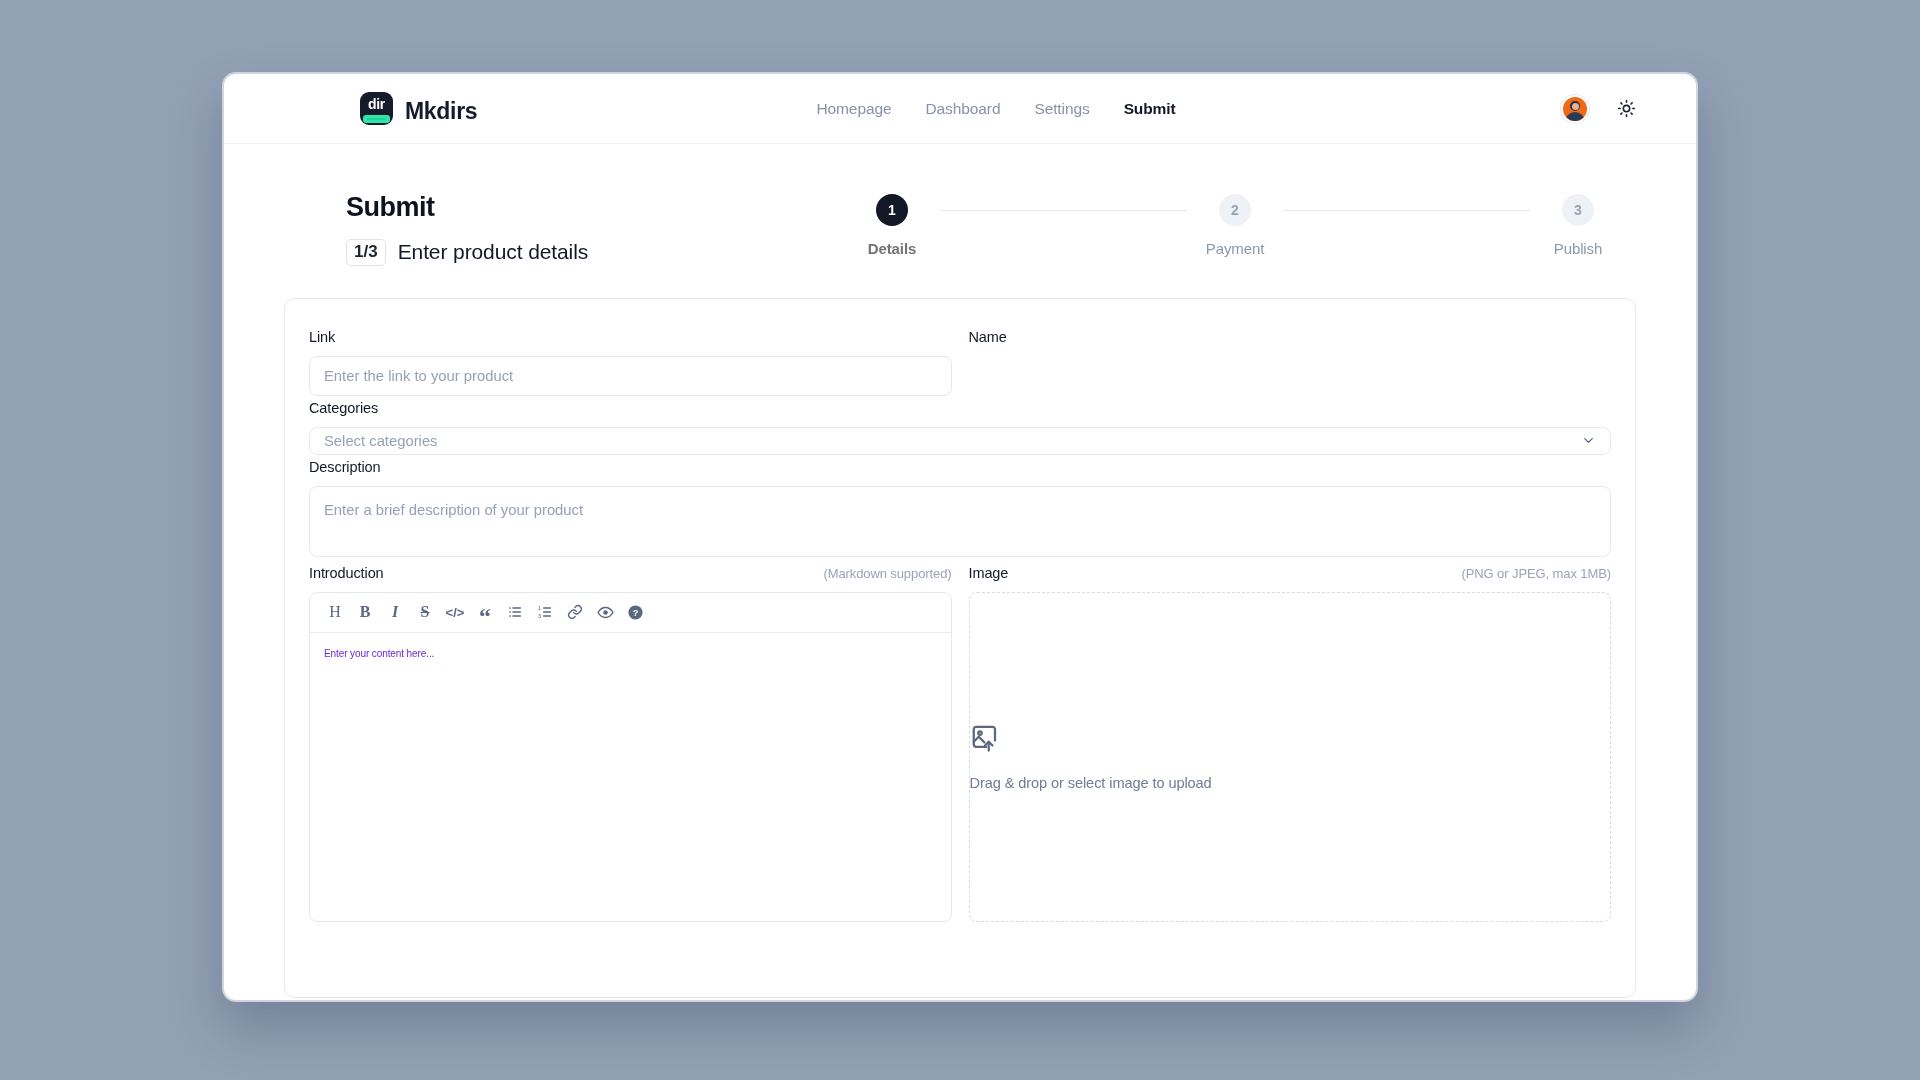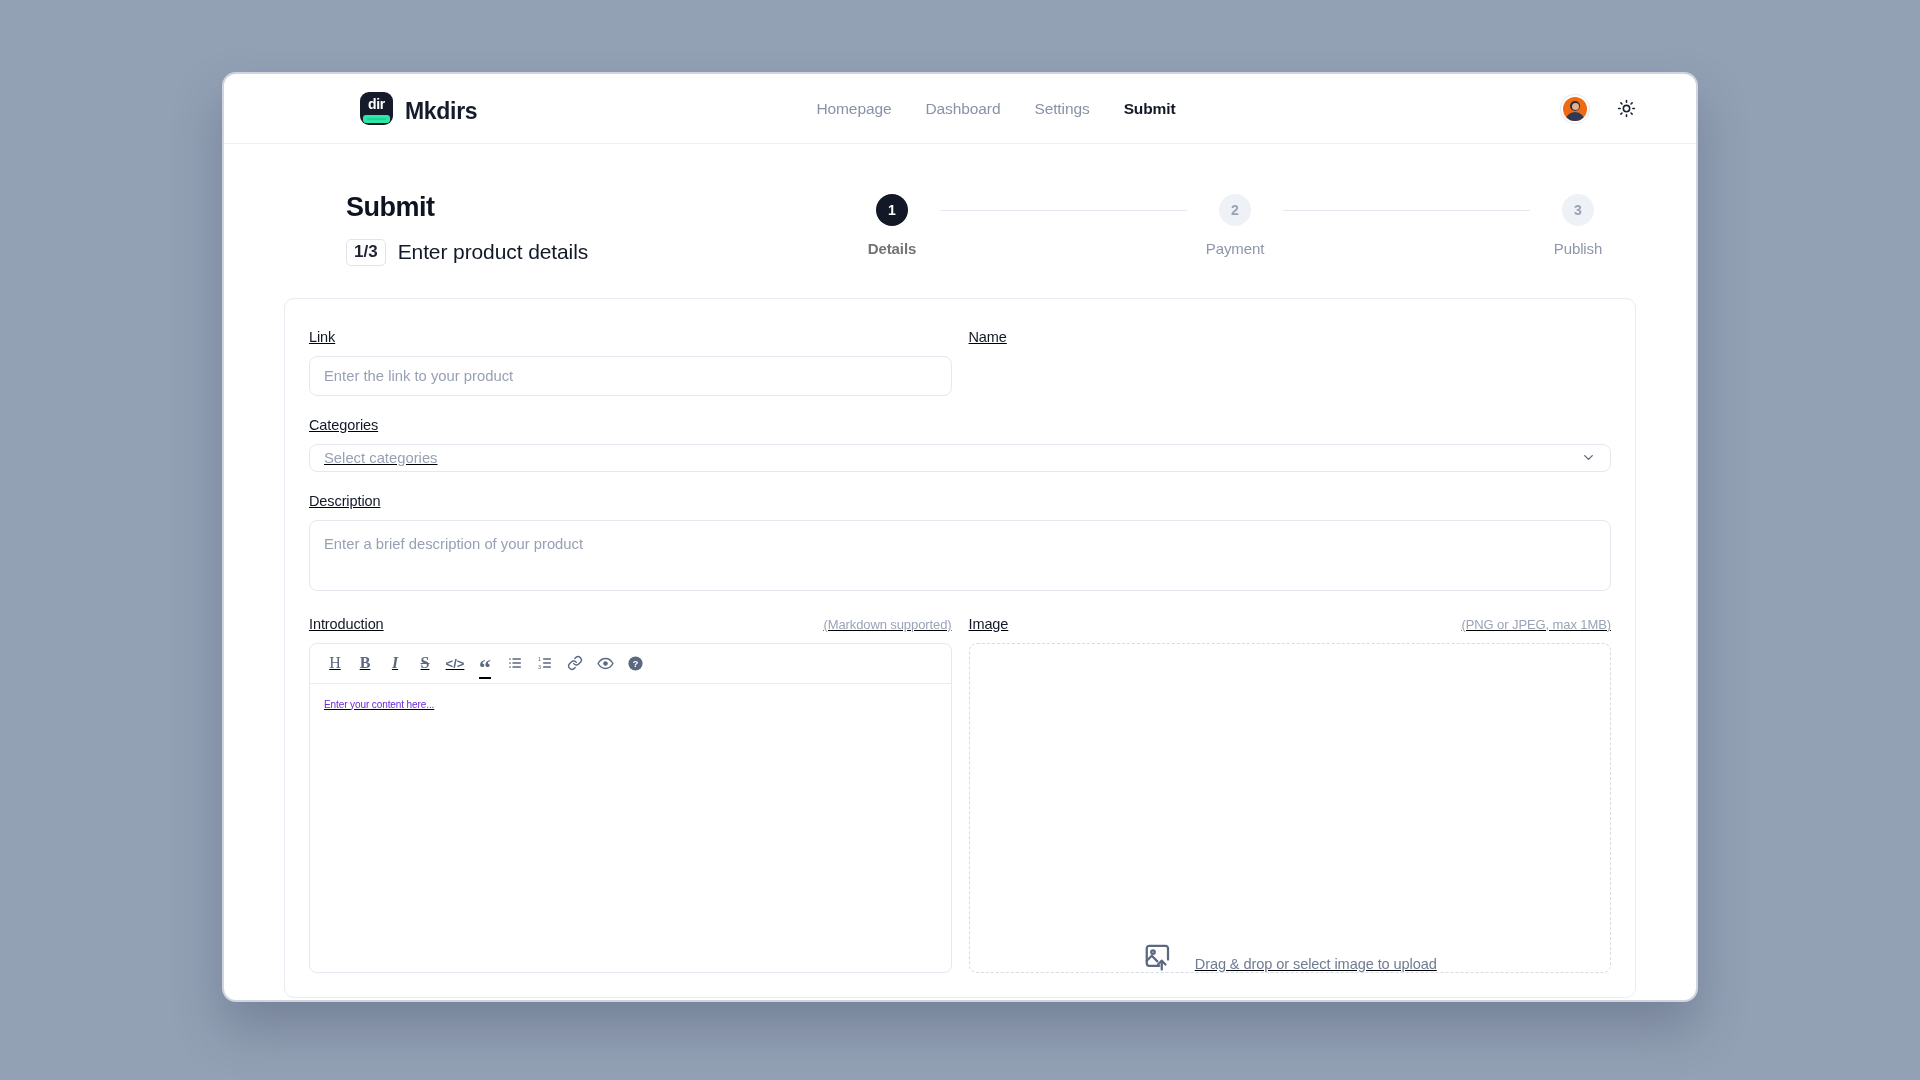--- a/index.html
+++ b/index.html
@@ -235,21 +235,21 @@
     border: 1px solid #e8ebf1;
     border-radius: 10px;
     padding: 30px 24px 0;
     background: #ffffff;
     min-height: 700px;
   }
   .row {
     display: flex;
     gap: 17px;
   }
-  .field { flex: 1; min-width: 0; margin-bottom: 21px; text-decoration: underline; }
+  .field { flex: 1; min-width: 0; margin-bottom: 4px; }
   .field.full { width: 100%; }
 
   .label-row {
     display: flex;
     align-items: baseline;
     justify-content: space-between;
     margin-bottom: 11px;
   }
   .label {
     font-size: 14.5px;
@@ -330,21 +330,22 @@
     color: #6d28d9;
     letter-spacing: -0.1px;
   }
 
   
   .dropzone {
     border: 1px dashed #d6dbe5;
     border-radius: 8px;
     height: 330px;
     display: flex;
-    align-items: flex-end;
+    flex-direction: column;
+    align-items: flex-start;
     justify-content: center;
     gap: 22px;
     cursor: pointer;
   }
   .dz-text {
     font-size: 14.6px;
     color: #6f7c92;
     letter-spacing: -0.1px;
   }
 </style>

